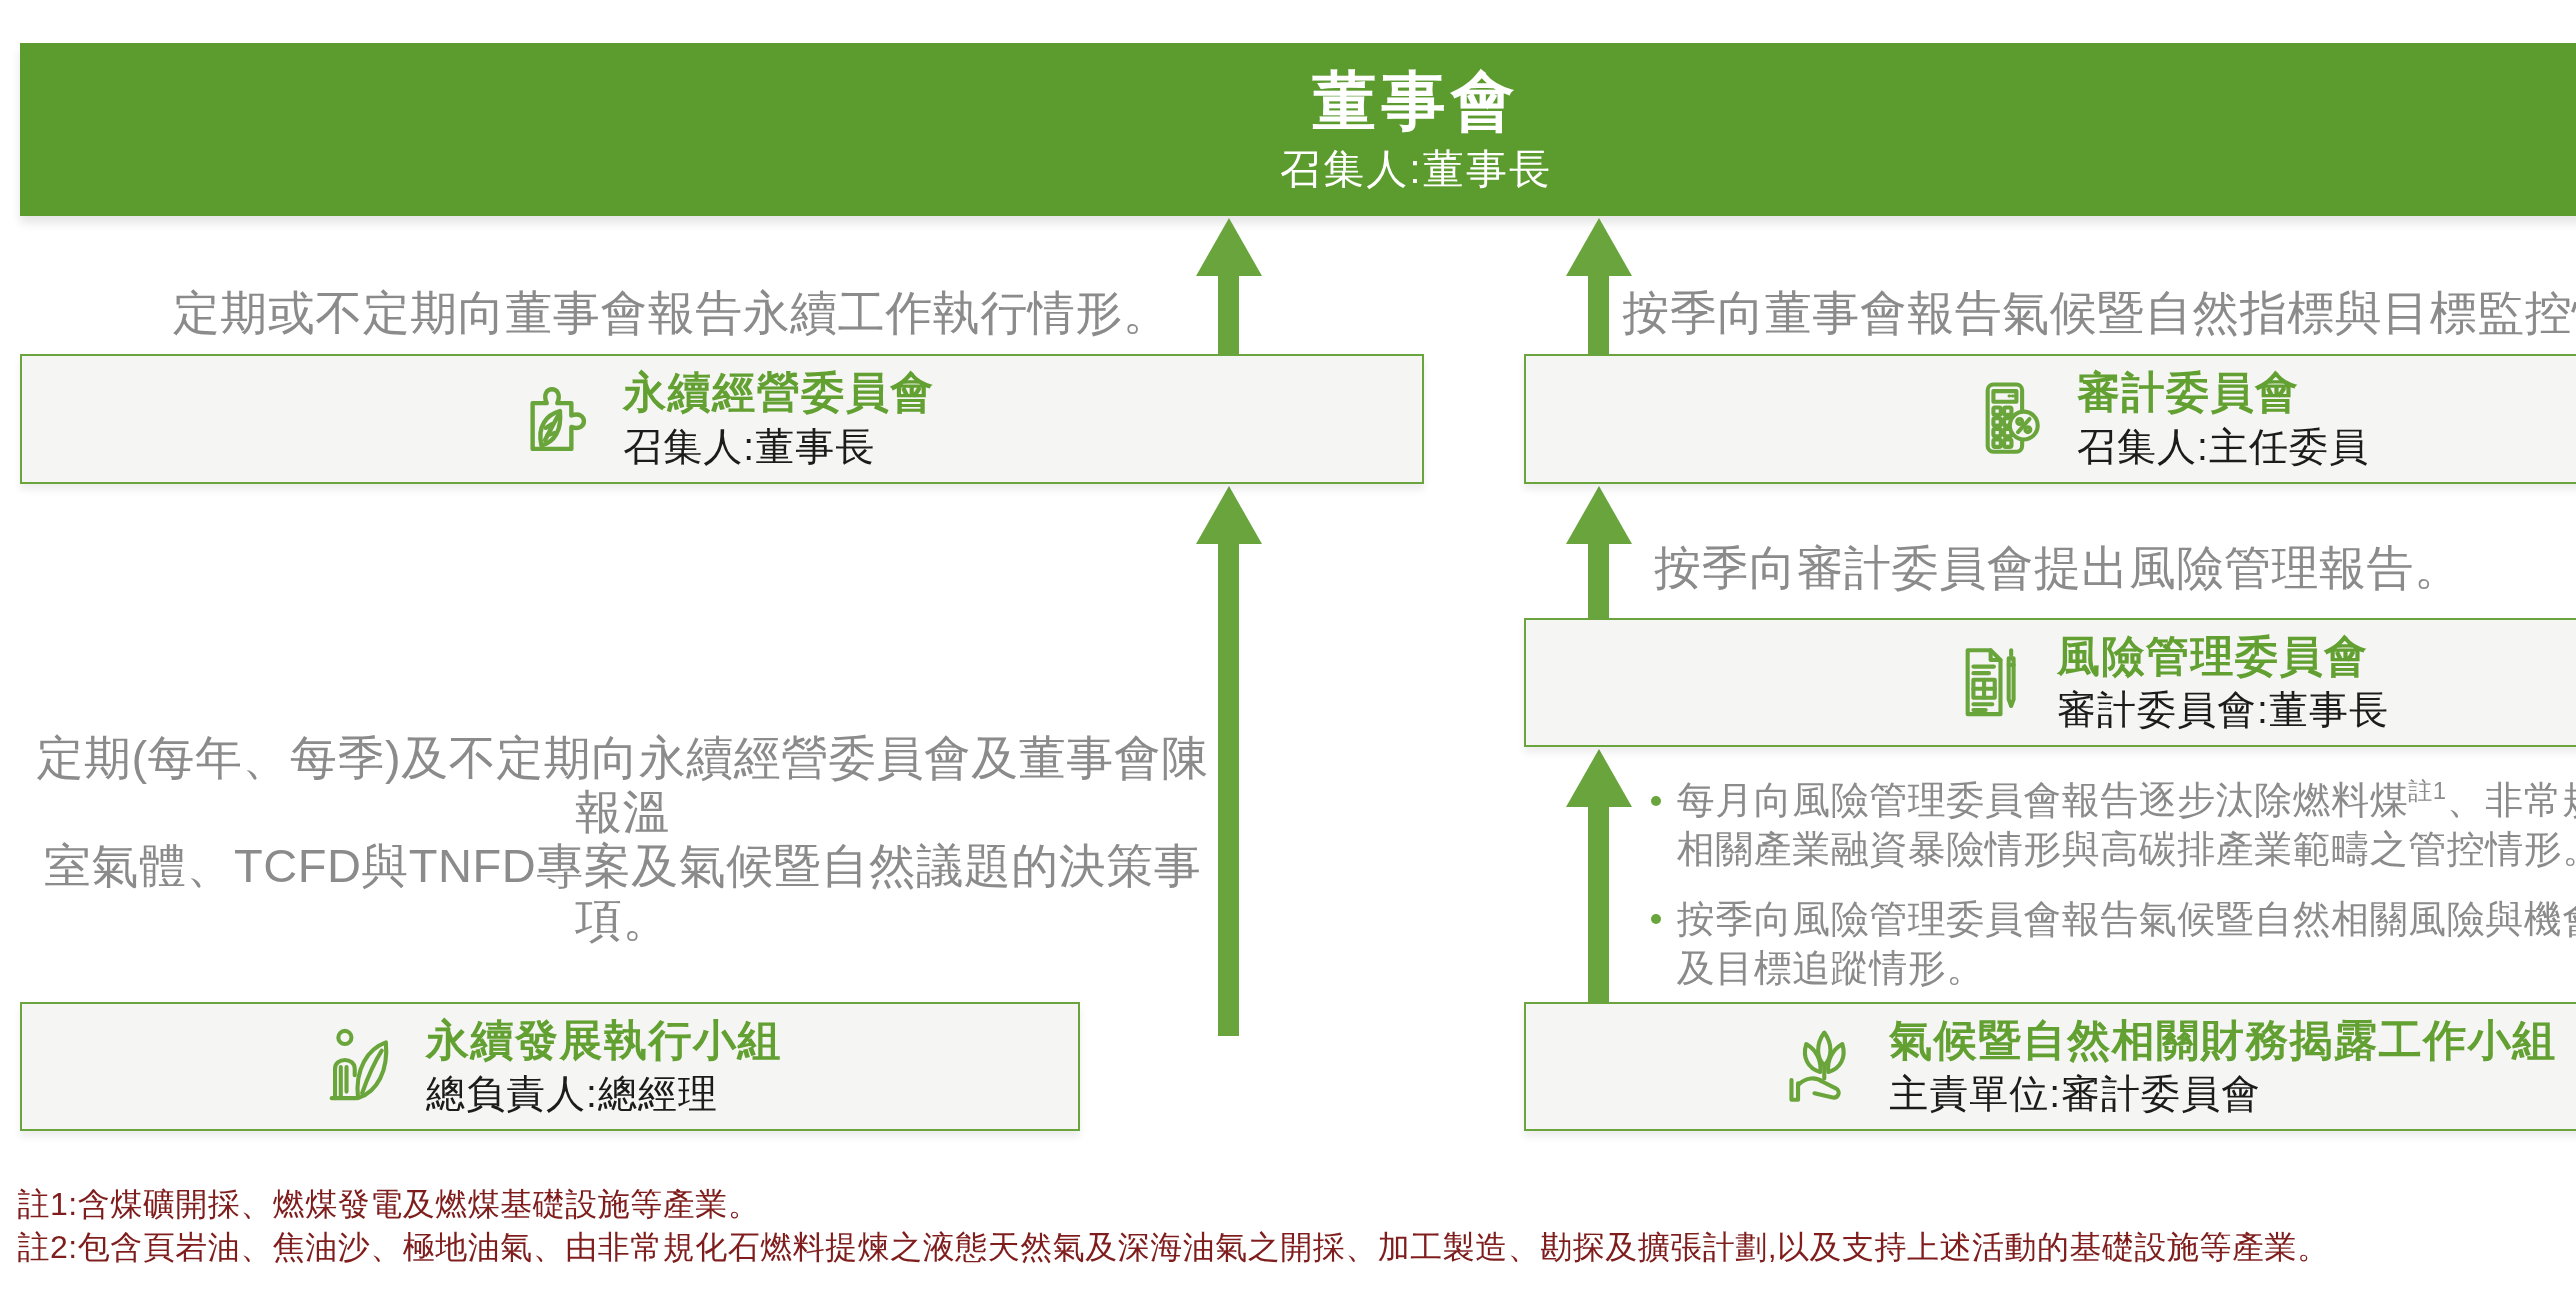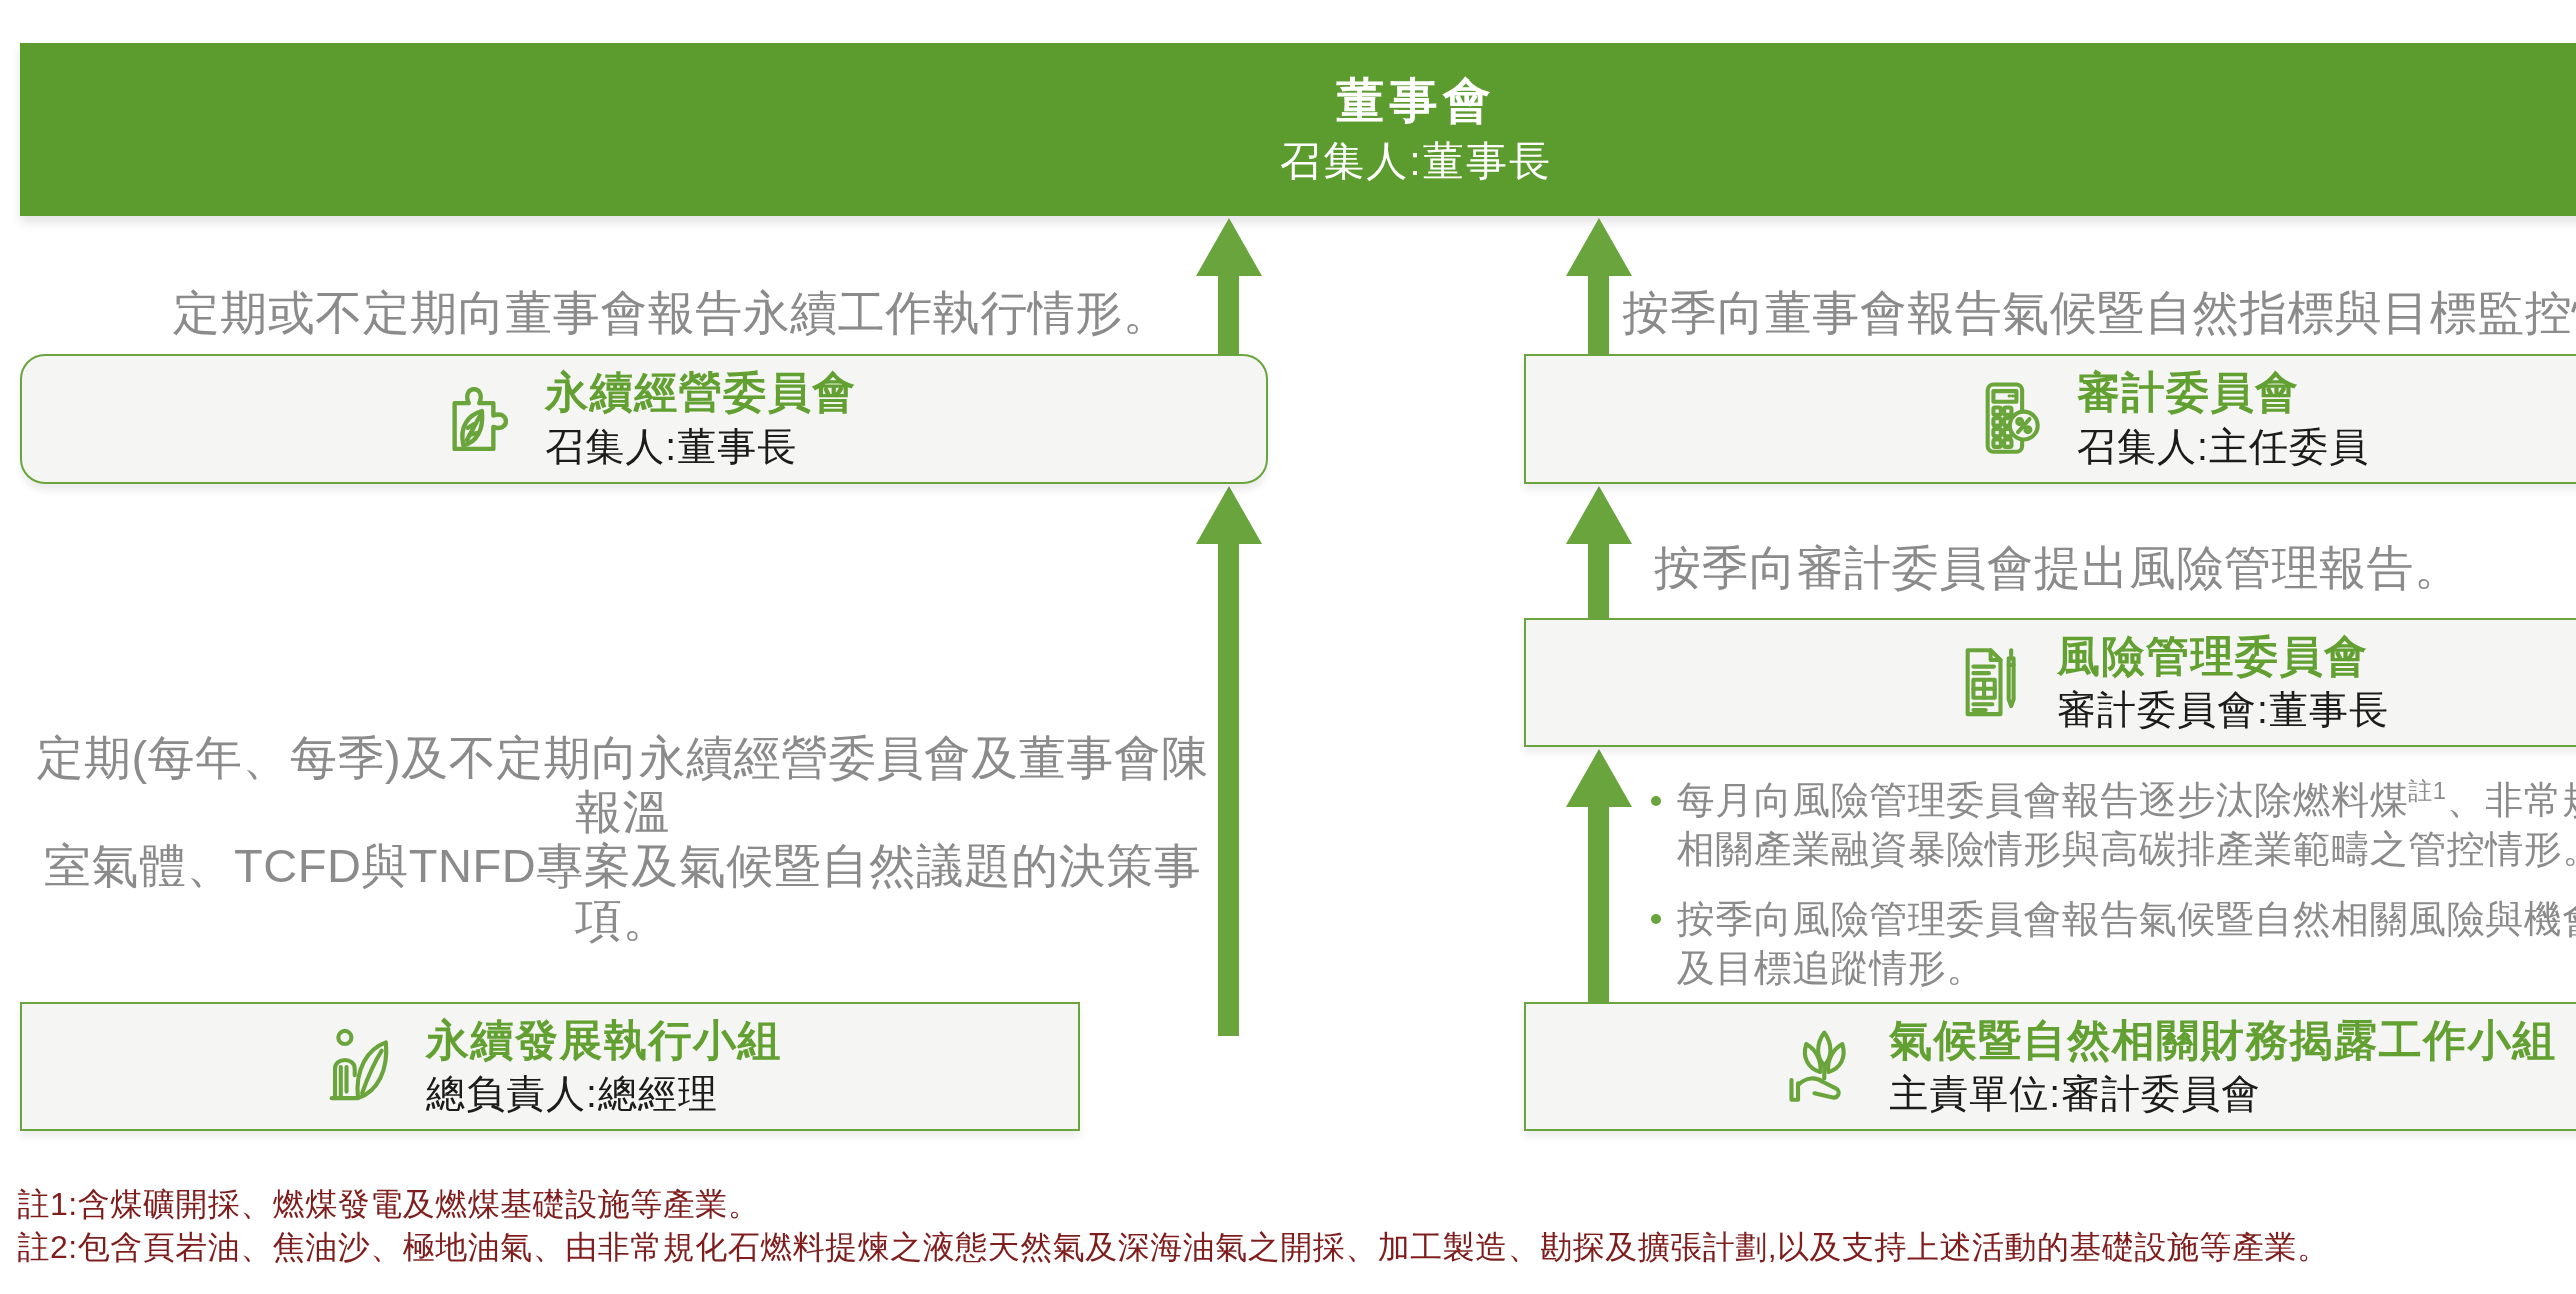--- a/index.html
+++ b/index.html
@@ -7,21 +7,21 @@
     position:relative;width:2838px;height:1294px;background:#ffffff;overflow:hidden;
     font-family:"Liberation Sans","DejaVu Sans",sans-serif;
   }
   
   .banner{
     position:absolute;left:19.6px;top:43px;width:2793px;height:173px;
     background:#5c9b2e;color:#ffffff;
     display:flex;flex-direction:column;align-items:center;justify-content:center;gap:15.5px;
     box-shadow:0 7.2px 9.3px rgba(0,0,0,.10);
   }
-  .banner-title{font-size:48px;font-weight:bold;letter-spacing:5.2px;line-height:1;}
+  .banner-title{font-size:64px;font-weight:bold;letter-spacing:5.2px;line-height:1;}
   .banner-sub{font-size:41px;line-height:1;letter-spacing:2.1px;}
   
   .gbox{
     position:absolute;background:#f5f5f3;border:2.1px solid #69a53c;
     display:flex;align-items:center;justify-content:center;gap:27px;
     box-shadow:0 6.2px 7.2px rgba(0,0,0,.07);
     box-sizing:border-box;
   }
   .gbox .iconwrap{flex:0 0 auto;display:flex;align-items:center;justify-content:center;}
   .btext{display:flex;flex-direction:column;gap:11.3px;}
@@ -83,21 +83,21 @@
   </div>
 
   <div class="note center" style="left:19.6px;top:286px;width:1304px;">定期或不定期向董事會報告永續工作執行情形。</div>
   <div class="note center" style="left:1524px;top:286px;width:1289px;">按季向董事會報告氣候暨自然指標與目標監控情形。</div>
   <div class="note center" style="left:19.6px;top:731px;width:1206px;">
     <div>定期(每年、每季)及不定期向永續經營委員會及董事會陳報溫</div>
     <div>室氣體、TCFD與TNFD專案及氣候暨自然議題的決策事項。</div>
   </div>
   <div class="note" style="left:1654px;top:541px;white-space:nowrap;">按季向審計委員會提出風險管理報告。</div>
 
-  <div class="gbox" style="left:19.6px;top:354px;width:1248px;height:130px;border-radius:25px;">
+  <div class="gbox" style="left:19.6px;top:354px;width:1404px;height:130px;">
     <span class="iconwrap">
       <svg class="icon-svg" width="88" height="88" viewBox="0 0 100 100">
         <path d="M28,32 L44,32 C35,11 65,11 56,32 L72,32 L72,46 C91,39 91,66 72,59 L72,84 L28,84 Z"></path>
         <path d="M38,80 C33,58 44,45 59,41 C61,63 53,76 38,80 Z"></path>
         <path d="M42,74 C48,63 52,55 57,46"></path>
         <path d="M45,68 L53,66 M43,60 L50,56"></path>
       </svg>
     </span>
     <div class="btext">
       <div class="btitle">永續經營委員會</div>

